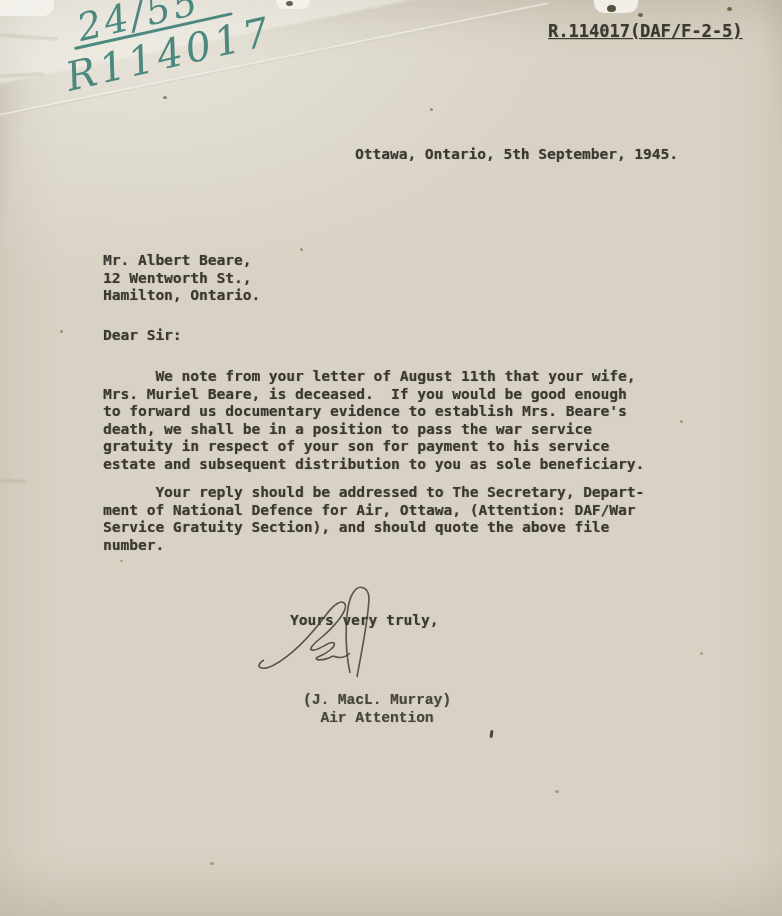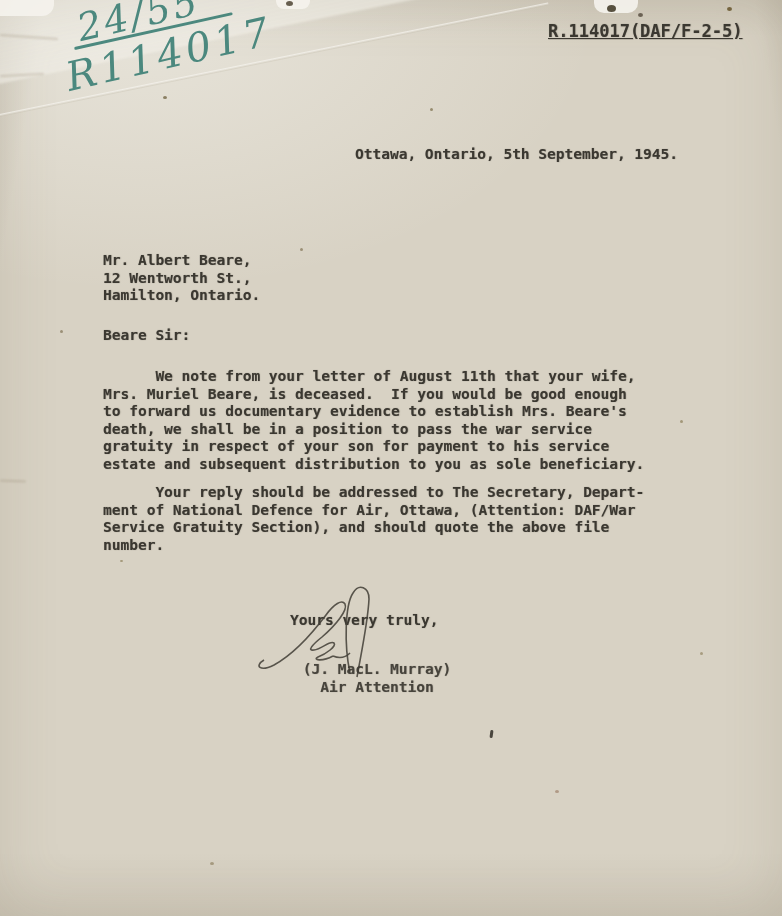--- a/index.html
+++ b/index.html
@@ -59,21 +59,21 @@
     letter-spacing: 0;
     text-shadow: 0.4px 0.4px 1px rgba(70,65,56,0.55);
   }
   .file-ref   { left: 548px; top: 23px;  font-size: 17px; text-decoration: underline; }
   .dateline   { left: 355px; top: 146px; }
   .recipient  { left: 103px; top: 244px; margin-top: 8px; }
   .salutation { left: 103px; top: 327px; }
   .para1      { left: 103px; top: 361px; margin-top: 7px; }
   .para2      { left: 103px; top: 484px; }
   .closing    { left: 290px; top: 576px; margin-top: 36px; }
-  .sig-block  { left: 217px; top: 661px; width: 320px; text-align: center; white-space: normal; opacity: 0.92; }
+  .sig-block  { left: 217px; top: 692px; width: 320px; text-align: center; white-space: normal; opacity: 0.92; font-family: Liberation Mono, monospace; }
   .sig-block div { white-space: pre; display: block; }
 
   
   .stamp {
     position: absolute;
     left: 52px; top: 14px;
     transform: rotate(-13deg);
     transform-origin: left top;
     color: #3f8177;
     font-family: "DejaVu Serif", "Liberation Serif", serif;
@@ -159,21 +159,21 @@
   </div>
 
   <div class="typed file-ref">R.114017(DAF/F-2-5)</div>
 
   <div class="typed dateline">Ottawa, Ontario, 5th September, 1945.</div>
 
   <div class="typed recipient">Mr. Albert Beare,
 12 Wentworth St.,
 Hamilton, Ontario.</div>
 
-  <div class="typed salutation">Beare Sir:</div>
+  <div class="typed salutation">Dear Sir:</div>
 
   <div class="typed para1">      We note from your letter of August 11th that your wife,
 Mrs. Muriel Beare, is deceased.  If you would be good enough
 to forward us documentary evidence to establish Mrs. Beare's
 death, we shall be in a position to pass the war service
 gratuity in respect of your son for payment to his service
 estate and subsequent distribution to you as sole beneficiary.</div>
   <div class="typed para2">      Your reply should be addressed to The Secretary, Depart-
 ment of National Defence for Air, Ottawa, (Attention: DAF/War
 Service Gratuity Section), and should quote the above file

